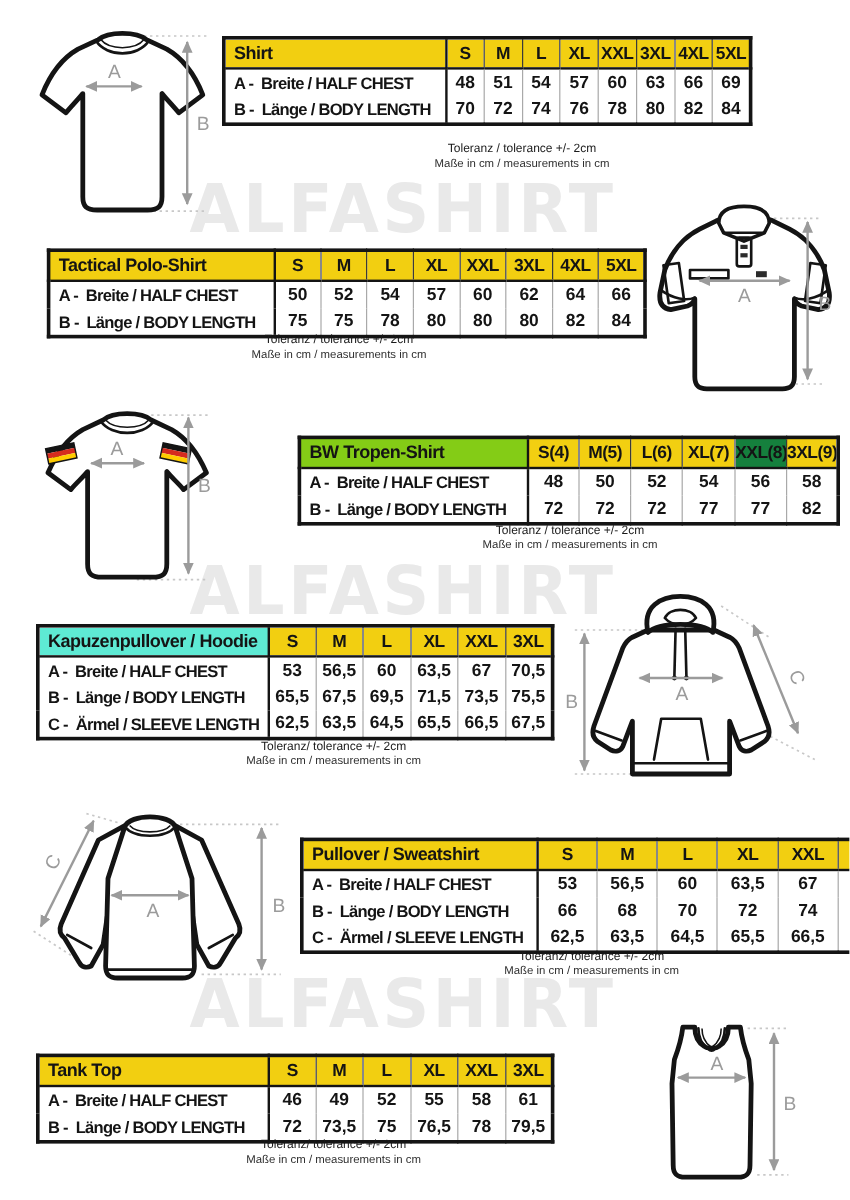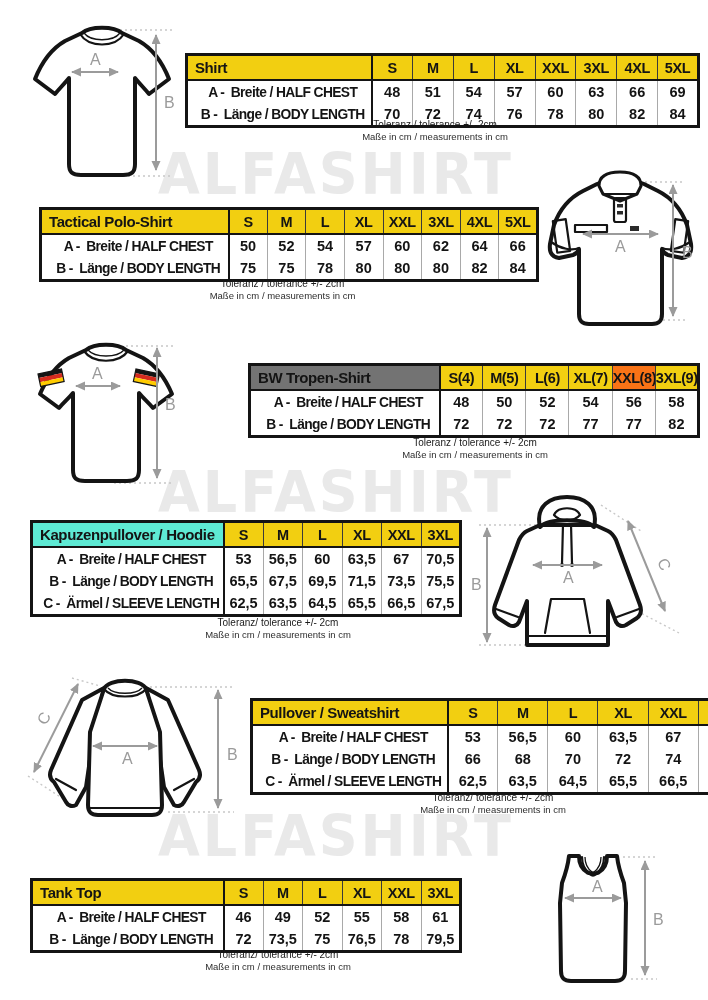--- a/index.html
+++ b/index.html
@@ -13,21 +13,21 @@
              border:3px solid #141414;position:absolute;z-index:1;}
   table.size th,table.size td{overflow:hidden;white-space:pre;color:#141414;
              font-weight:bold;vertical-align:middle;padding:0;}
   table.size thead th{background:#F2CF11;height:23px;border-bottom:2.5px solid #141414;
              font-size:14.5px;letter-spacing:-0.4px;}
   table.size thead th.ttl{text-align:left;padding-left:7px;font-size:15px;
              border-right:2.5px solid #141414;}
   table.size thead th.size-h{text-align:center;border-left:1px solid #3a3a3a;}
   table.size tbody td{height:22px;font-size:14.5px;text-align:center;
              border-left:1px solid #a9a9a9;}
-  table.size tbody td.lbl{text-align:center;padding-left:7px;font-size:13.8px;
+  table.size tbody td.lbl{text-align:left;padding-left:7px;font-size:13.8px;
              letter-spacing:-0.6px;border-left:none;border-right:2.5px solid #141414;}
   .tol{position:absolute;z-index:1;text-align:center;color:#1a1a1a;}
   .tol .l1{font-size:10px;}
   .tol .l2{font-size:9.5px;margin-top:1px;color:#2e2e2e;}
   svg .g{fill:#ffffff;stroke:#141414;stroke-width:4;stroke-linejoin:round;stroke-linecap:round;}
   svg .g2{fill:none;stroke:#141414;stroke-width:2.2;stroke-linejoin:round;stroke-linecap:round;}
   svg .g1{fill:none;stroke:#141414;stroke-width:1.3;}
   svg .arr{stroke:#9B9B9B;stroke-width:2;}
   svg .dot{stroke:#C8C8C8;stroke-width:1.4;stroke-dasharray:2 3;}
   svg .lblA{fill:#9B9B9B;font-size:16px;font-family:"Liberation Sans",sans-serif;}
@@ -54,21 +54,21 @@
     <line class="dot" x1="86" y1="156" x2="150" y2="156"></line>
     <path class="g" d="M60,13 C68,6 92,6 100,13 L117,21 C131,29 141,44 147,59 L127,74 C122,68 117,63 113,58 L113,144 C113,152 110,155 101,155 L59,155 C50,155 47,152 47,144 L47,58 C43,63 38,68 33,74 L13,59 C19,44 29,29 43,21 Z"></path>
     <path class="g2" d="M58,14 C67,28 93,28 102,14"></path>
     <path class="g1" d="M62,13 C69,22 91,22 98,13"></path>
     <line class="arr" x1="50" y1="52" x2="96" y2="52" marker-start="url(#ah)" marker-end="url(#ah)"></line>
     <text class="lblA" x="68" y="45">A</text>
     <line class="arr" x1="134" y1="15" x2="134" y2="150" marker-start="url(#ah)" marker-end="url(#ah)"></line>
     <text class="lblA" x="142" y="88">B</text>
   </svg>
 
-  <table class="size" style="left:185px;top:53px;width:515px">
+  <table class="size" style="left:185px;top:30px;width:442px">
       <colgroup>
         <col style="width: 185px;">
         <col>
         <col>
         <col>
         <col>
         <col>
         <col>
         <col>
         <col>
@@ -224,26 +224,26 @@
         <col style="width: 190px;">
         <col>
         <col>
         <col>
         <col>
         <col>
         <col>
       </colgroup>
       <thead>
         <tr>
-          <th class="ttl" style="background: #737373;">BW Tropen-Shirt</th>
+          <th class="ttl" style="background: #84cc16;">BW Tropen-Shirt</th>
           <th class="size-h" style="background: rgb(242, 207, 17);">S(4)</th>
           <th class="size-h" style="background: rgb(242, 207, 17); text-align: center;">M(5)</th>
           <th class="size-h" style="background: rgb(242, 207, 17);">L(6)</th>
           <th class="size-h" style="background: rgb(242, 207, 17);">XL(7)</th>
-          <th class="size-h" style="background: #f97316;">XXL(8)</th>
+          <th class="size-h" style="background: #15803d;">XXL(8)</th>
           <th class="size-h" style="background: rgb(242, 207, 17);">3XL(9)</th>
         </tr>
       </thead>
       <tbody>
         <tr>
           <td class="lbl">A -  Breite / HALF CHEST</td>
           <td>48</td>
           <td>50</td>
           <td>52</td>
           <td>54</td>

